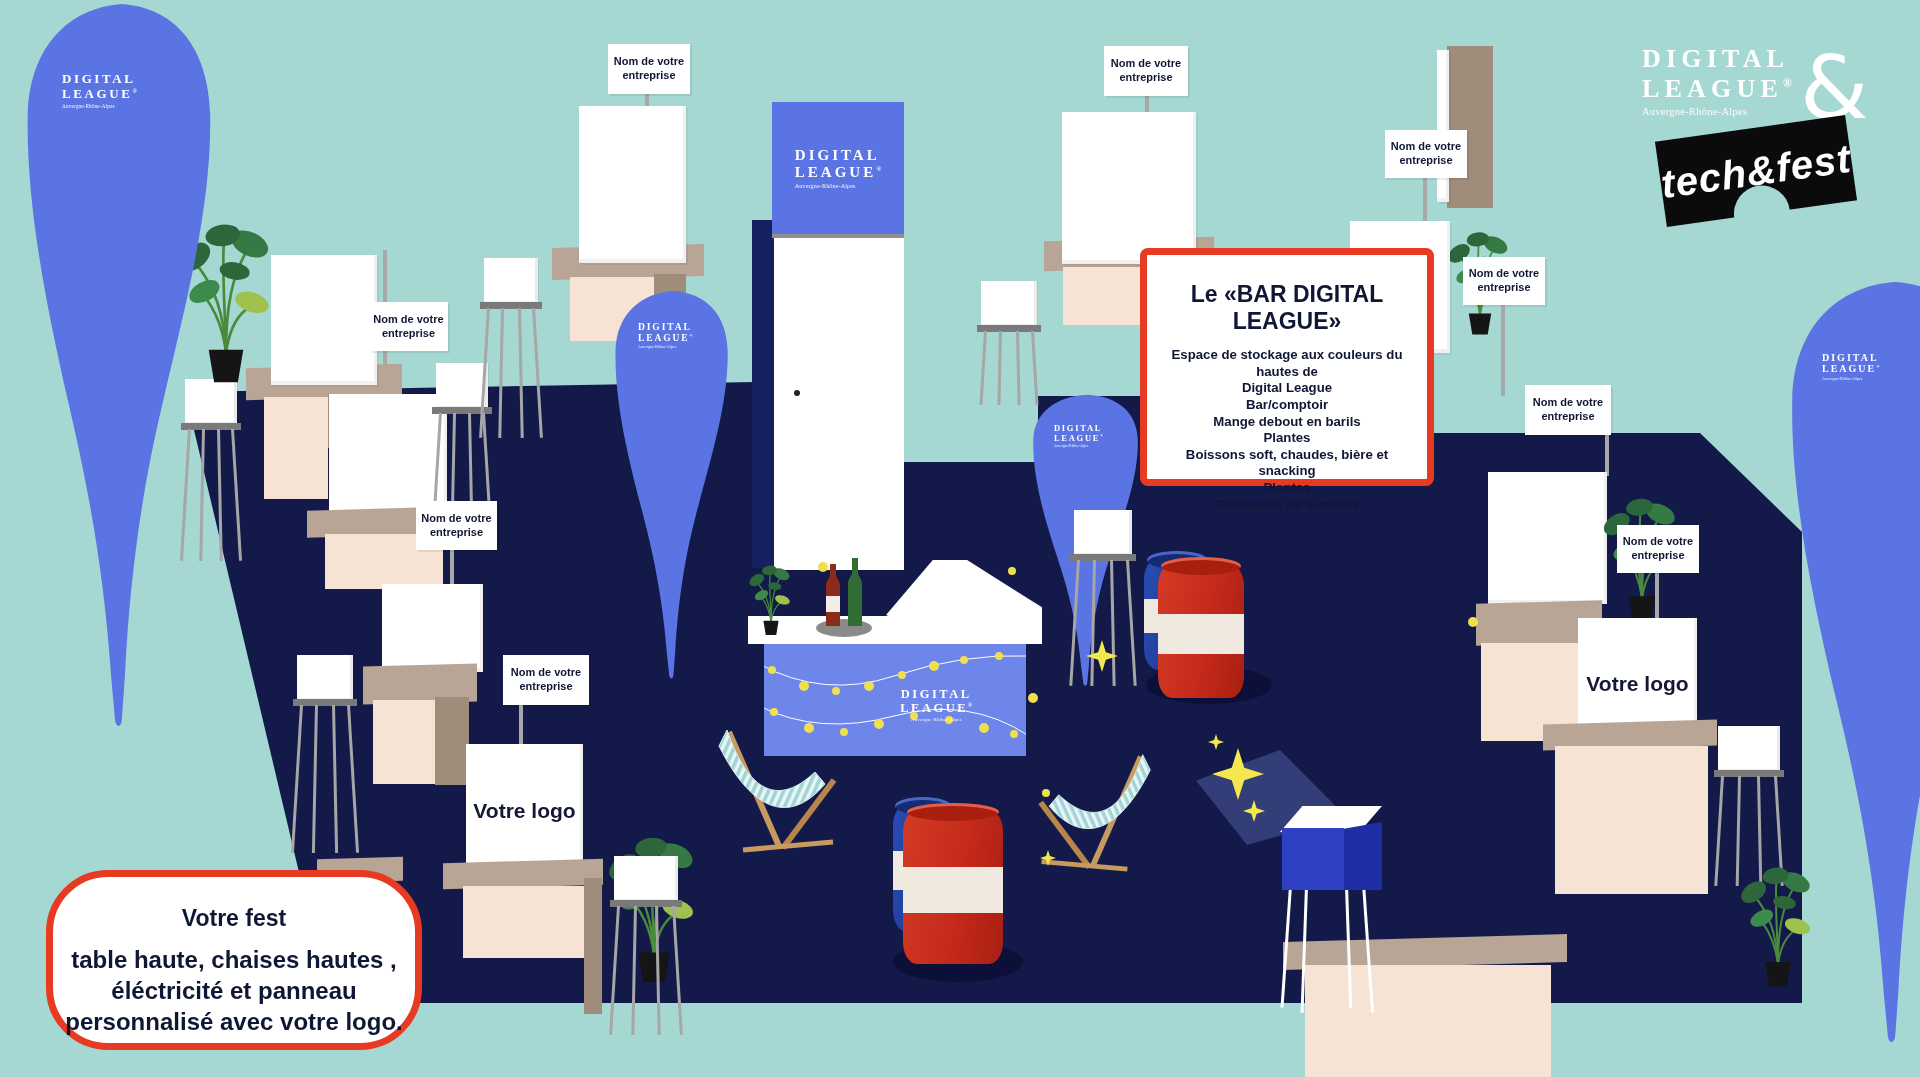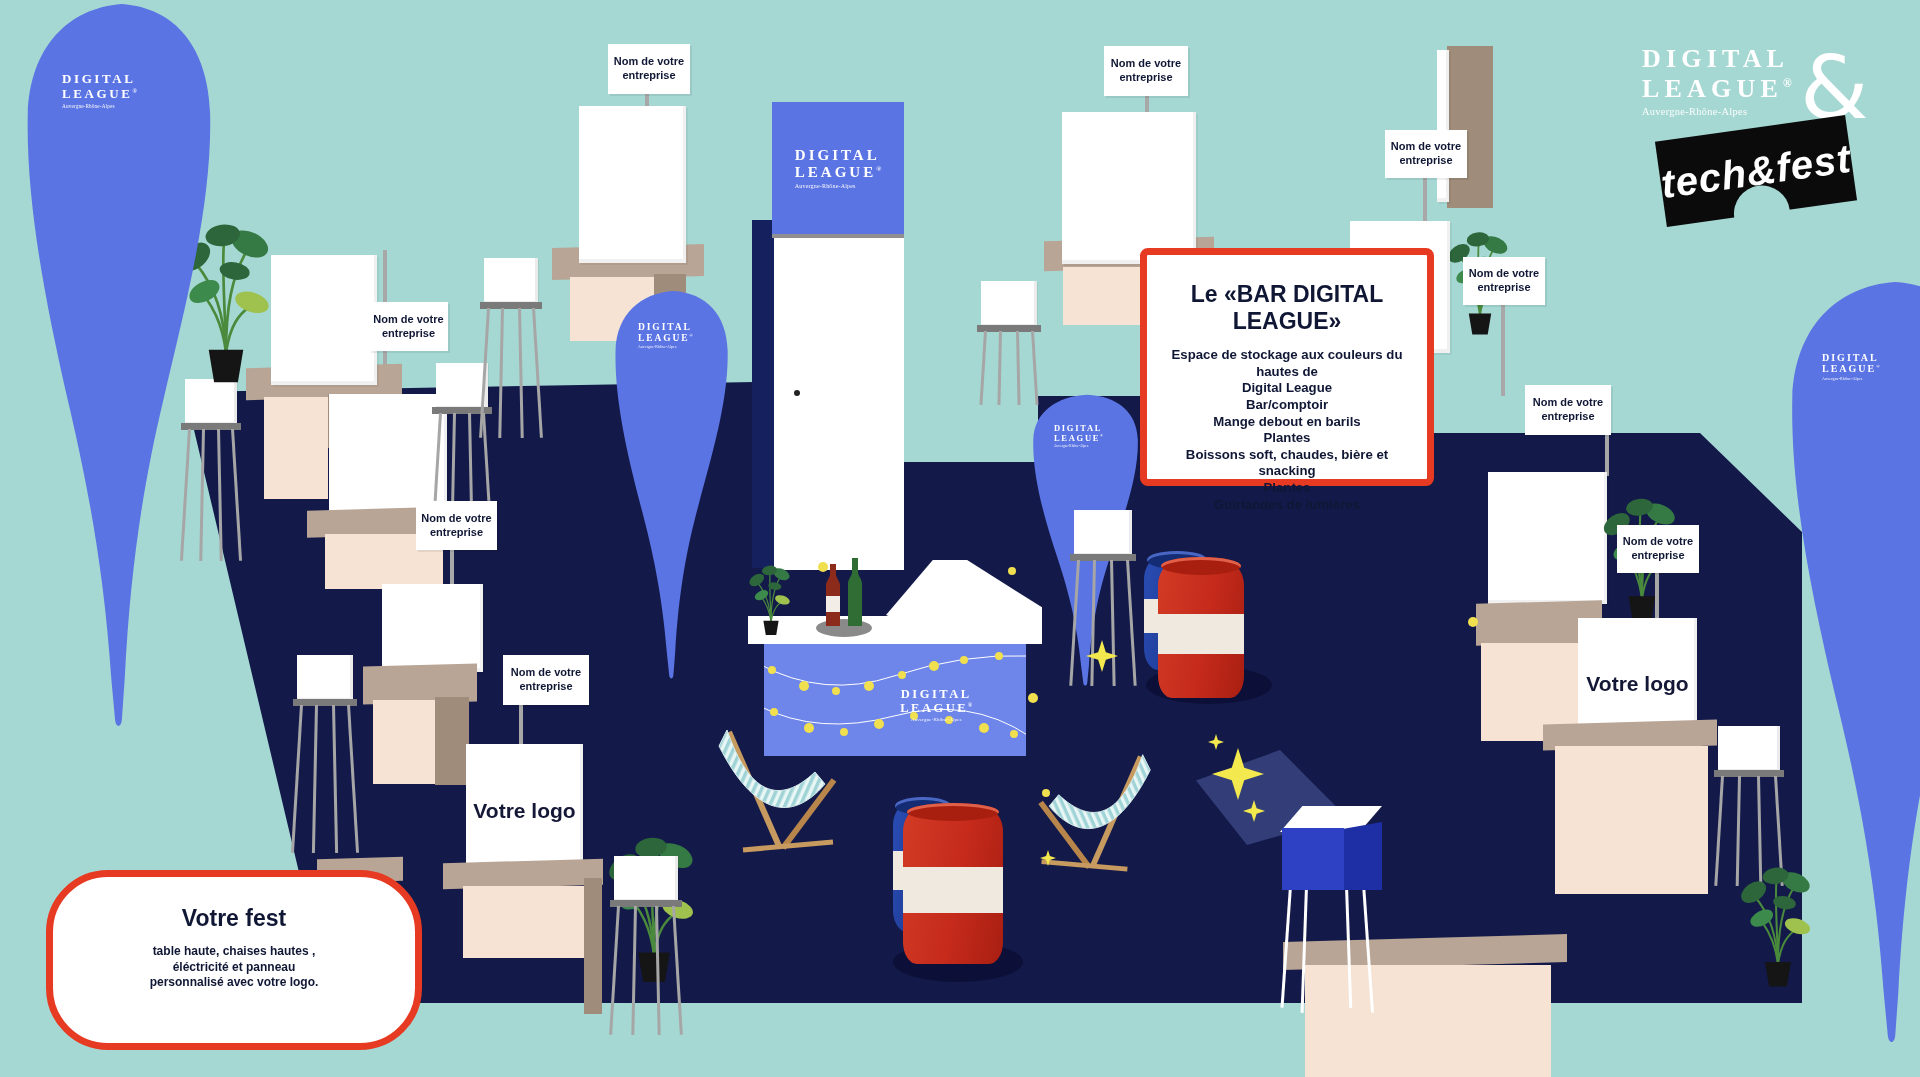--- a/index.html
+++ b/index.html
@@ -35,21 +35,21 @@
   .st-seat{position:absolute;left:-4px;right:-4px;top:44px;height:7px;background:#7a7a7a;}
   .st-leg{position:absolute;top:50px;bottom:0;width:3px;background:#a6a6a6;transform-origin:top center;}
   .st-leg.a{left:3px;transform:rotate(3.5deg);} .st-leg.b{left:32%;transform:rotate(1.2deg);}
   .st-leg.c{right:32%;transform:rotate(-1.2deg);} .st-leg.d{right:3px;transform:rotate(-3.5deg);}
 
   
   .callout{position:absolute;background:#fff;border:7px solid #e63a22;color:#101735;
            text-align:center;font-weight:bold;box-sizing:border-box;}
   .co-title{font-size:23px;}
   .co-line{font-size:13.2px;line-height:1.26;}
-  .co3-line{font-size:12px;line-height:1.3;}
+  .co3-line{font-size:24px;line-height:1.3;}
 
   
   .dl-logo{color:#fff;font-weight:bold;display:inline-block;text-align:left;font-family:Liberation Serif, serif;}
   .dl-l1,.dl-l2{letter-spacing:.2em;line-height:1.14;white-space:nowrap;}
   .dl-reg{font-size:.45em;vertical-align:super;letter-spacing:0;}
   .dl-region{font-size:.40em;font-weight:400;letter-spacing:.03em;margin-top:.3em;opacity:.95;white-space:nowrap;}
 
   
   .barrel{position:absolute;}
   .bb{position:absolute;inset:0;border-radius:14px/22px;overflow:hidden;}

